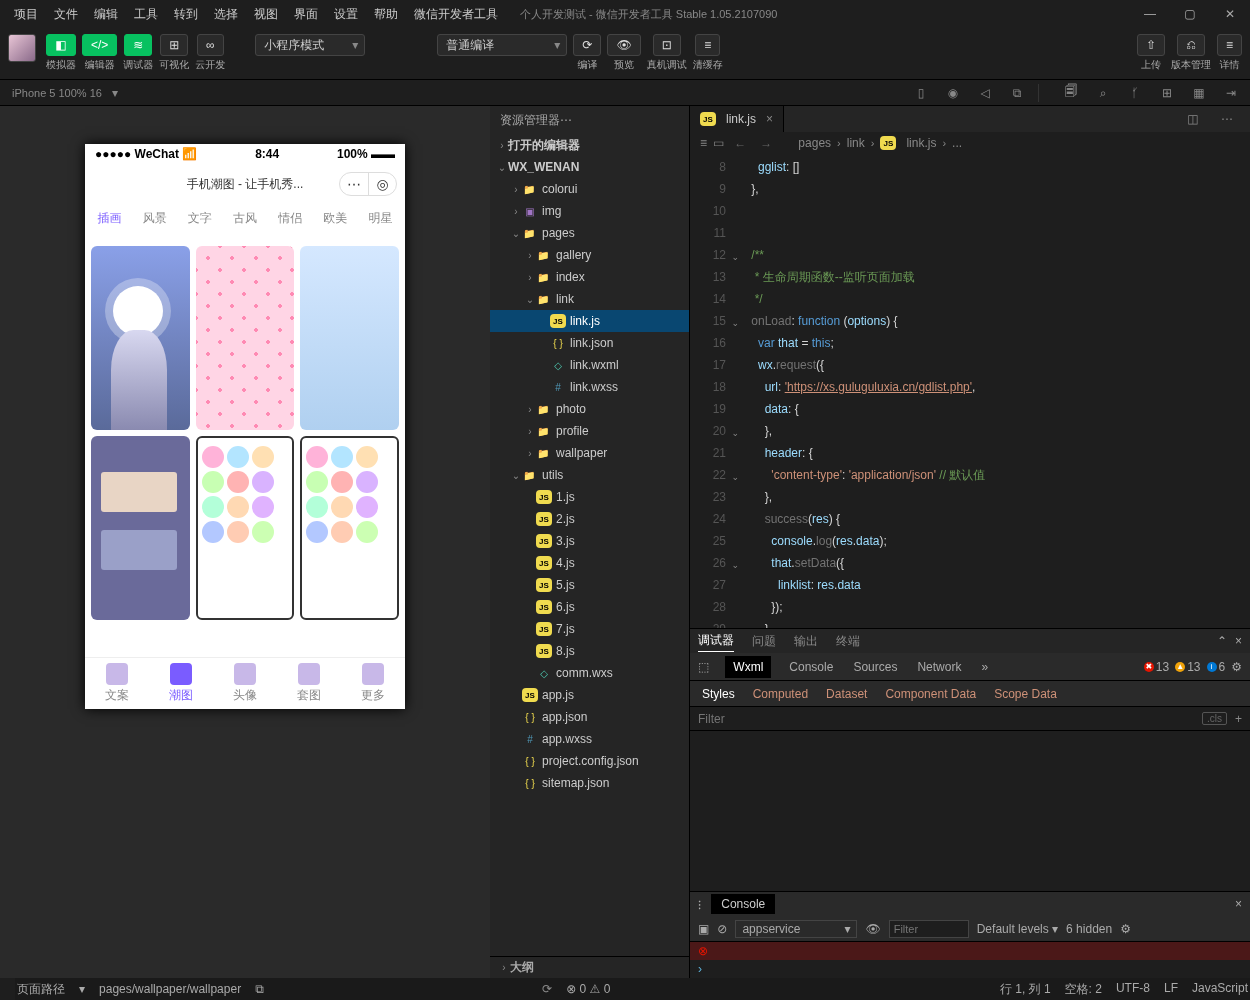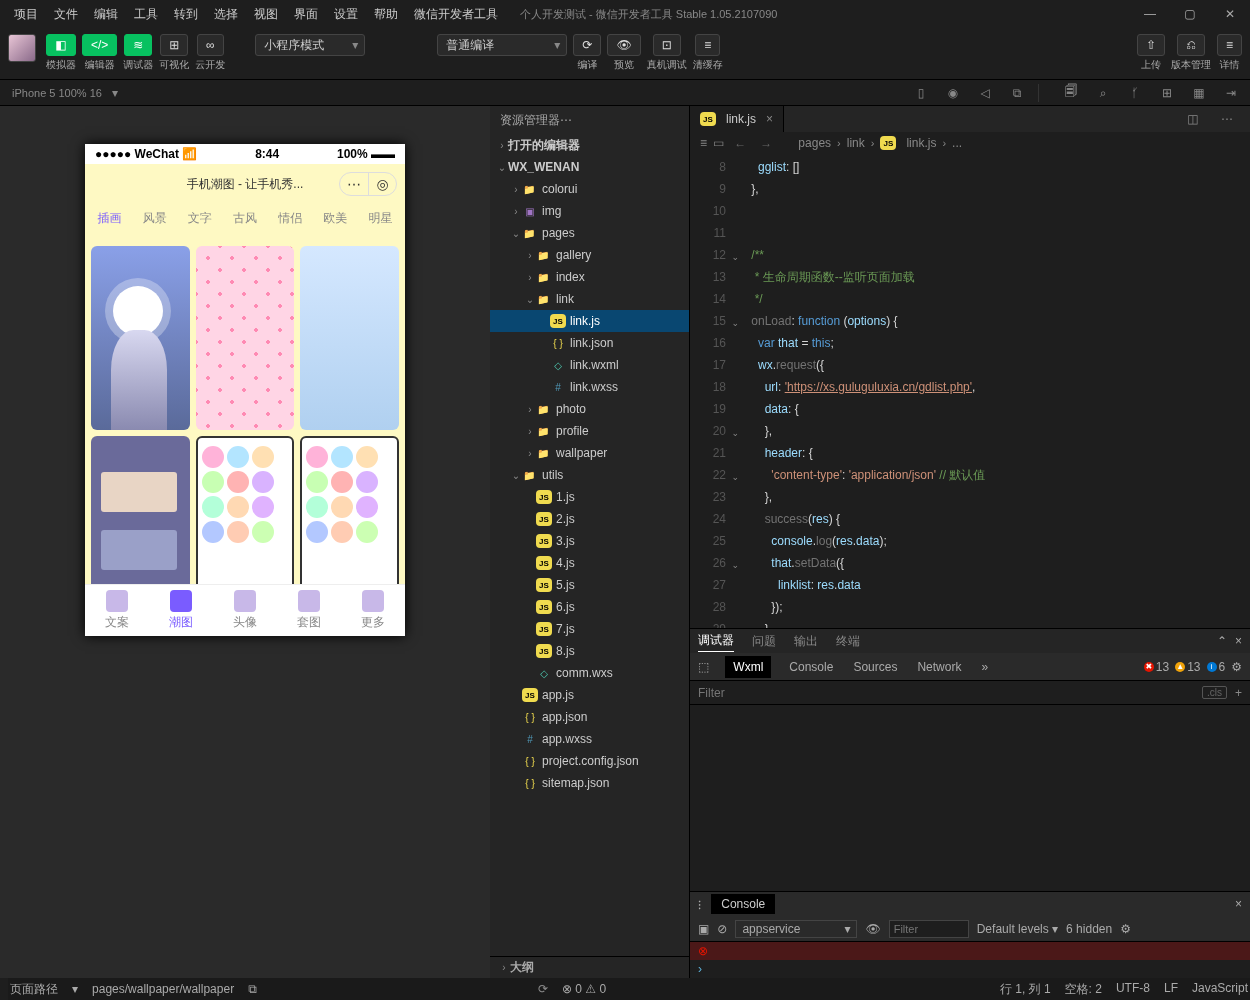--- a/index.html
+++ b/index.html
@@ -20,21 +20,21 @@
 .dropdown{height:22px;background:#2a2a2a;border:1px solid #444;border-radius:3px;padding:0 22px 0 8px;color:#ccc;position:relative;display:flex;align-items:center;min-width:110px}
 .dropdown::after{content:"▾";position:absolute;right:6px;color:#888}
 .tb-spacer{flex:1}
 
 .iconbar{height:26px;background:#1e1e1e;display:flex;align-items:center;padding:0 4px;border-bottom:1px solid #000;gap:2px}
 .icon-btn{width:30px;height:24px;display:flex;align-items:center;justify-content:center;color:#888;cursor:pointer;border-radius:2px}
 .device-info{color:#888;font-size:11px;padding:0 8px}
 
 .main{display:flex;height:calc(1000px - 28px - 52px - 26px - 22px)}
 .sim-panel{width:490px;background:#2a2a2a;display:flex;justify-content:center;padding-top:38px}
-.phone{width:320px;height:492px;background:#fef9c3;position:relative;box-shadow:0 0 12px #000}
+.phone{width:320px;height:565px;background:#ffffff;position:relative;box-shadow:0 0 12px #000}
 .p-status{height:20px;background:#fff;display:flex;align-items:center;justify-content:space-between;padding:0 10px;font-size:10px;color:#000;font-weight:bold}
 .p-header{height:40px;display:flex;align-items:center;justify-content:center;position:relative;font-size:13px;color:#333;font-weight:500}
 .capsule{position:absolute;right:8px;display:flex;border:1px solid #ddd;border-radius:14px;overflow:hidden}
 .capsule span{width:28px;height:22px;display:flex;align-items:center;justify-content:center;font-size:14px}
 .p-tabs{height:36px;display:flex;align-items:flex-start;padding:0 4px;gap:4px}
 .p-tab{flex:1;text-align:center;font-size:12px;color:#888;padding:6px 0}
 .p-tab.active{color:#7a5cff}
 .p-grid{display:grid;grid-template-columns:repeat(3,1fr);gap:6px;padding:6px}
 .p-card{border-radius:6px;height:184px}
 .c1{background:linear-gradient(180deg,#8aa0e8,#5a6a9a);position:relative;overflow:hidden}
@@ -105,21 +105,21 @@
 .cd-header .ct{background:#000;padding:3px 10px}
 .cd-header .x{margin-left:auto;color:#aaa;cursor:pointer}
 .cd-header .xp{color:#aaa;margin-right:10px;cursor:pointer}
 .cd-toolbar{height:26px;background:#2a2a2a;display:flex;align-items:center;padding:0 8px;gap:8px;border-bottom:1px solid #000;font-size:11px;color:#aaa}
 .cd-toolbar select,.cd-toolbar input{background:#1e1e1e;border:1px solid #444;color:#ccc;padding:2px 4px;font-size:11px}
 .cd-body{background:#1e1e1e;font-family:Consolas,monospace;font-size:11px}
 .err-line{background:#4b1818;color:#f48771;padding:2px 8px;display:flex;gap:6px}
 .err-line a{color:#5db0d7;text-decoration:underline}
 .prompt-line{padding:2px 8px;color:#5db0d7}
 
-.statusbar{height:22px;background:#1a1a1a;display:flex;align-items:center;padding:0 2px;color:#aaa;font-size:11px;gap:14px;position:fixed;bottom:0;left:8px;right:0}
+.statusbar{height:22px;background:#1a1a1a;display:flex;align-items:center;padding:0 2px;color:#aaa;font-size:11px;gap:14px;position:fixed;bottom:0;left:15px;right:0}
 .statusbar .r{margin-left:auto;display:flex;gap:14px}
 </style>
 </head>
 <body>
 
 <div class="titlebar">
   <span class="menu-item">项目</span>
     <span class="menu-item">文件</span>
     <span class="menu-item">编辑</span>
     <span class="menu-item">工具</span>
@@ -576,20 +576,27 @@
               <span class="bdot" style="background:#f0a30a">▲</span>
               <span>13</span>
             </span>
           <span class="badge">
               <span class="bdot" style="background:#0078d4">i</span>
               <span>6</span>
             </span>
           <span>⚙</span>
         </div>
       </div>
+      <div class="styles-bar">
+        <span class="s active">Styles</span>
+        <span class="s">Computed</span>
+        <span class="s">Dataset</span>
+        <span class="s">Component Data</span>
+        <span class="s">Scope Data</span>
+      </div>
       <div class="filter-row">
         <input placeholder="Filter" style="">
         <span class="cls-btn">.cls</span>
         <span style="margin-left:8px;color:#888">+</span>
       </div>
       <div class="elements-body" style="height:14px"></div>
 
       <div class="console-drawer">
         <div class="cd-header">
           <span class="xp">⁝</span>

